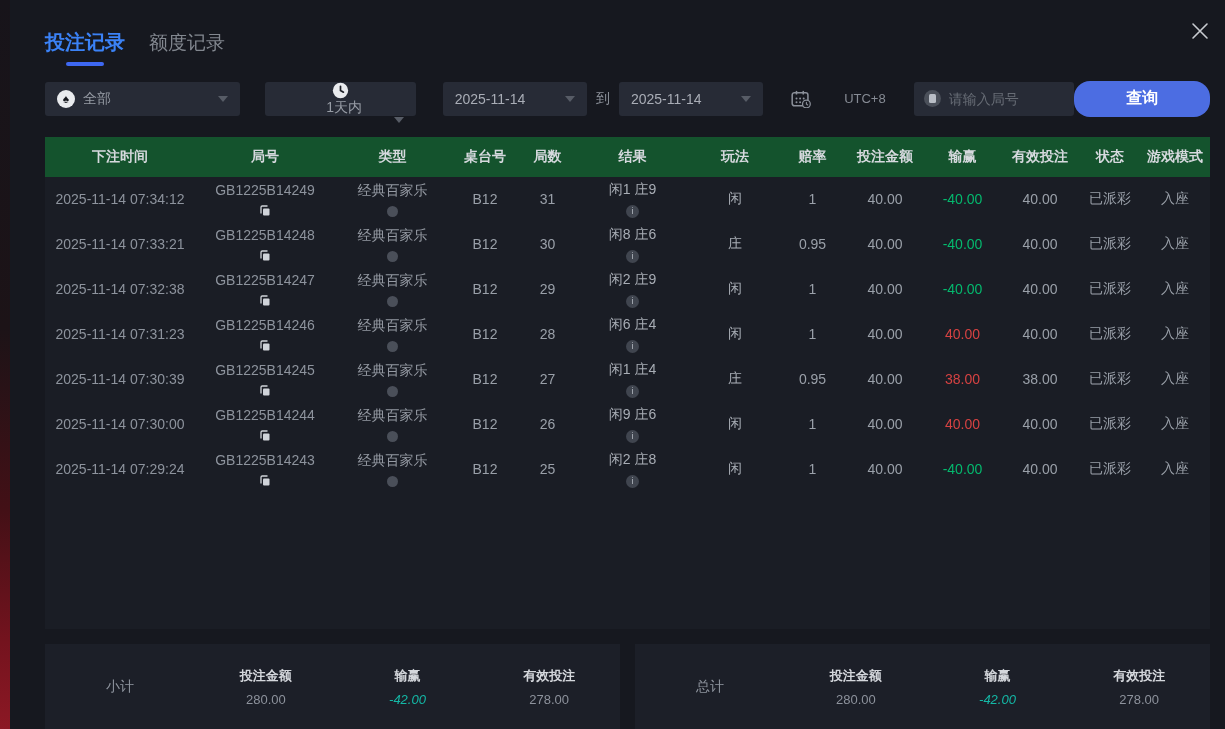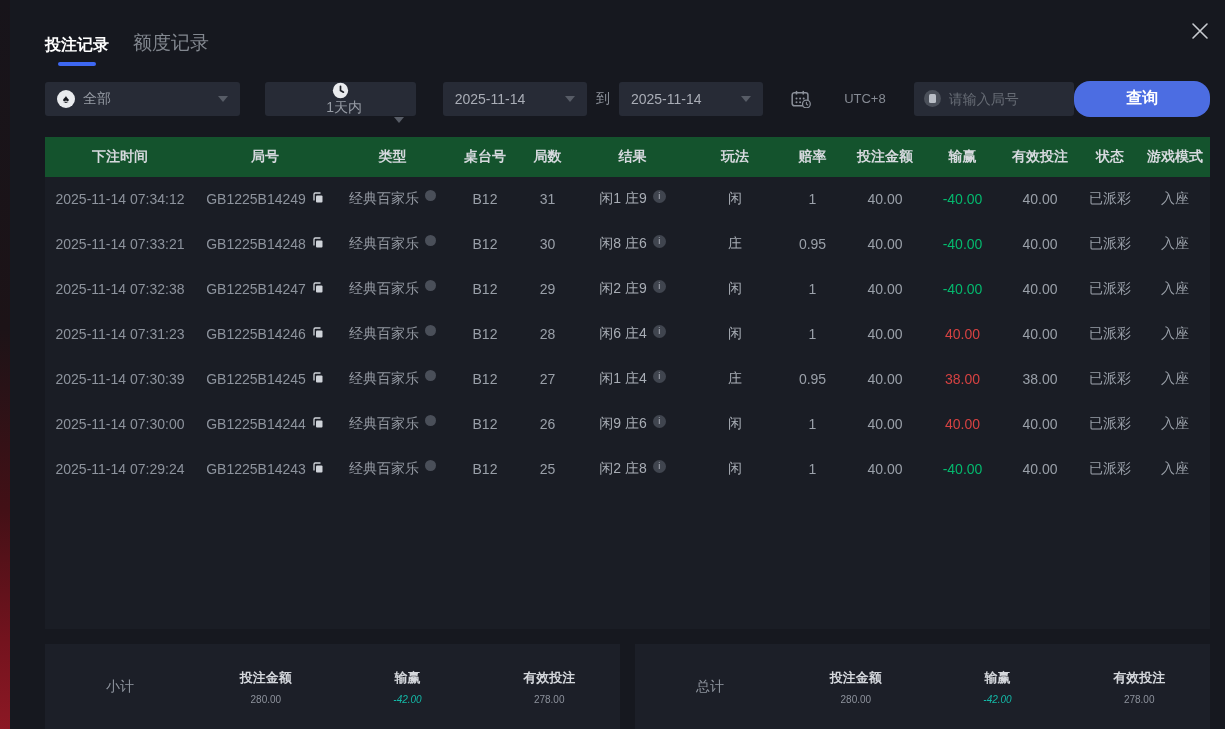--- a/index.html
+++ b/index.html
@@ -14,21 +14,21 @@
   .modal { position:absolute; left:10px; top:0; right:0; bottom:0; background:#16181f; }
   .content { padding:26px 15px 0 35px; height:100%; display:flex; flex-direction:column; }
 
   
   .close-btn { position:absolute; top:18px; right:10px; width:30px; height:30px;
     display:flex; align-items:center; justify-content:center; cursor:pointer; }
 
   
   .tabs { display:flex; align-items:flex-end; gap:24px; height:40px; }
   .tab { cursor:pointer; padding-bottom:10px; position:relative; font-size:19px; color:#82878f; }
-  .tab.active { font-size:16px; font-weight:bold; color:#ffffff; }
+  .tab.active { font-size:20px; font-weight:bold; color:#3b82f6; }
   .tab.active::after { content:""; position:absolute; left:50%; transform:translateX(-50%);
     bottom:0; width:38px; height:4px; border-radius:2px; background:#3e68f2; }
 
   
   .filters { display:flex; align-items:center; margin-top:16px; height:34px; }
   .fbox { height:34px; background:#272b36; border-radius:3px; display:flex; align-items:center;
     padding:0 12px; cursor:pointer; }
   .fbox .label { font-size:14px; color:#979ca5; margin-left:8px; }
   .fbox .date-label { font-size:14px; color:#a9adb6; }
   .caret { width:0; height:0; border-left:5px solid transparent; border-right:5px solid transparent;
@@ -63,35 +63,35 @@
   th { font-size:14px; font-weight:bold; color:#d6d9de; text-align:center; }
   tbody tr { height:45px; }
   td { font-size:14px; text-align:center; vertical-align:middle; }
   .c-time, .c-round { color:#8d939d; }
   .c-type { color:#959aa3; }
   .c-num { color:#9aa0a9; }
   .c-result, .c-play { color:#a8adb5; }
   .c-status { color:#9aa0a9; }
   td.neg { color:#04b96e; }
   td.pos { color:#d64242; }
-  .cellflex { display:inline-flex; align-items:flex-start; gap:6px; }
+  .cellflex { display:inline-flex; align-items:center; gap:6px;flex-direction:column; }
   .type-dot { width:11px; height:11px; border-radius:50%; background:#4a4f59; display:inline-block; }
   .info-icon { width:13px; height:13px; border-radius:50%; background:#40454f; display:inline-flex;
     align-items:center; justify-content:center; cursor:pointer; }
   .info-icon::before { content:"i"; font-size:9px; color:#b6bbc3; line-height:1; }
   .copy-icon { cursor:pointer; display:inline-flex; }
 
   
   .summary { display:flex; gap:15px; margin-top:15px; }
   .panel { flex:1; height:85px; background:#1c1f28; display:flex; align-items:center; }
   .panel-label { width:150px; text-align:center; font-size:14px; color:#8f959f; }
   .panel-groups { flex:1; display:flex; }
   .pgroup { flex:1; text-align:center; }
   .pgroup .g-title { font-size:13px; font-weight:bold; color:#d4d7dc; }
-  .pgroup .g-value { font-size:10px; color:#8d929c; margin-top:7px; }
+  .pgroup .g-value { font-size:13px; color:#8d929c; margin-top:7px; }
   .pgroup .g-value.green { color:#14b8a6;font-style:italic; }
 </style>
 </head>
 <body>
 
 <div class="bg-strip"></div>
 
 <div class="modal">
   <div class="close-btn">
     <span>

